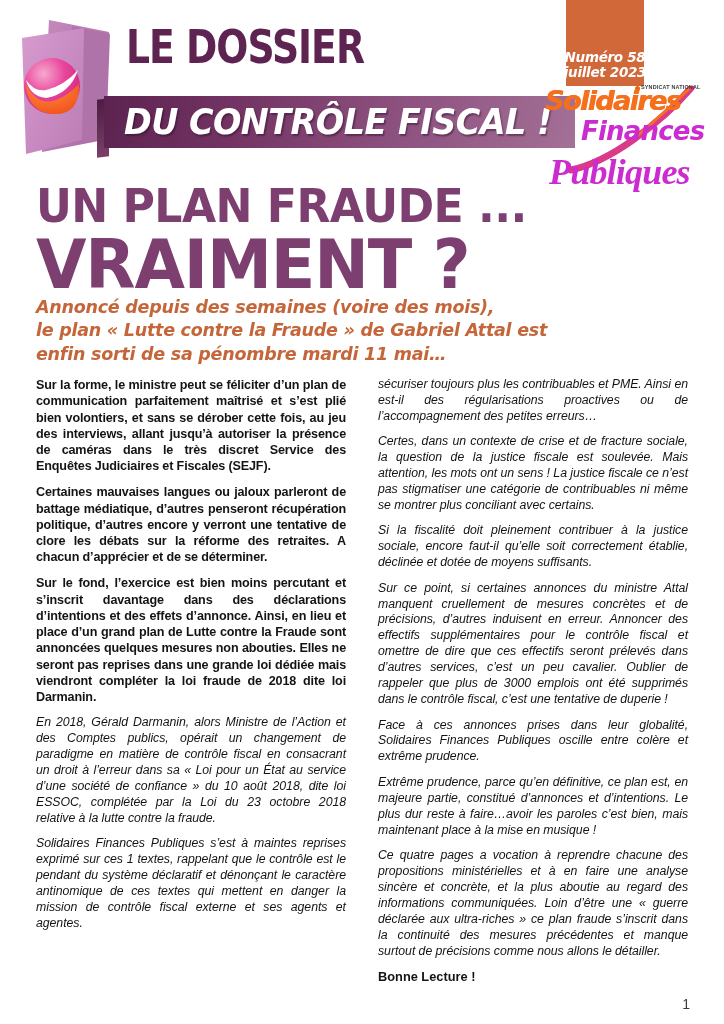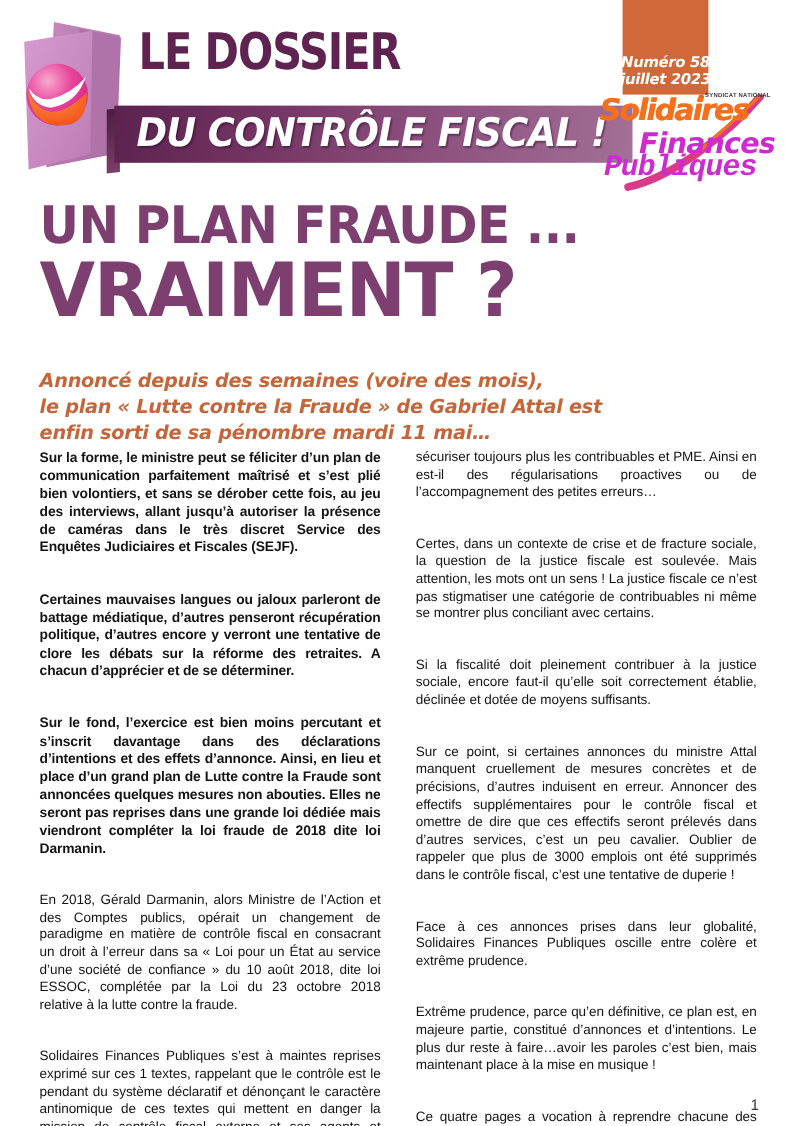--- a/index.html
+++ b/index.html
@@ -103,27 +103,27 @@
     font-weight: bold;
     font-style: italic;
     color: #cc2bd0;
     letter-spacing: -0.8px;
     font-family: "DejaVu Sans", sans-serif;
     line-height: 1;
   }
   .logo-publiques {
     position: absolute;
     left: 4px;
-    top: 56px;
-    font-size: 27px;
+    top: 70px;
+    font-size: 36px;
     font-weight: bold;
     font-style: italic;
     color: #cc2bd0;
     letter-spacing: -0.8px;
-    font-family: Liberation Mono, monospace;
+    font-family: Liberation Serif, serif;
     line-height: 1;
   }
 
   
   .folder {
     position: absolute;
     left: 12px;
     top: 12px;
     width: 132px;
     height: 158px;
@@ -217,21 +217,20 @@
     left: 36px;
     top: 296px;
     width: 560px;
     color: #c4663a;
     font-size: 17.5px;
     font-weight: bold;
     font-style: italic;
     line-height: 1.33;
     font-family: "DejaVu Sans", sans-serif;
     letter-spacing: -0.25px;
-    margin-top: 40px;
   }
   .subtitle div { white-space: nowrap; }
 
   
   .columns {
     position: absolute;
     left: 36px;
     top: 377px;
     width: 652px;
     display: flex;
@@ -240,28 +239,28 @@
   .col { width: 310px; }
 
   .col p {
     font-family: "Liberation Sans", sans-serif;
     font-size: 12.3px;
     line-height: 1.295;
     text-align: justify;
     color: #141414;
     margin-bottom: 9.5px;
     hyphens: none;
-    margin-top: 31px;
   }
   .col p.bold {
     font-weight: bold;
     font-size: 12.6px;
     letter-spacing: -0.15px;
   }
   .col p.ital {
+    font-style: italic;
     letter-spacing: -0.05px;
   }
   .col p.closing {
     font-weight: bold;
     font-style: normal;
     text-align: left;
     font-size: 12.8px;
     margin-top: 2px;
   }
 

